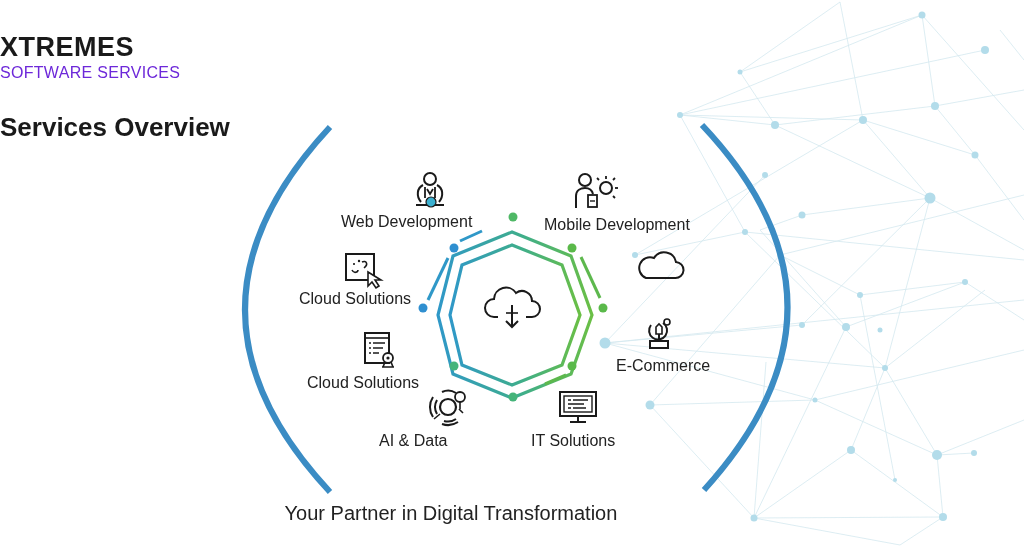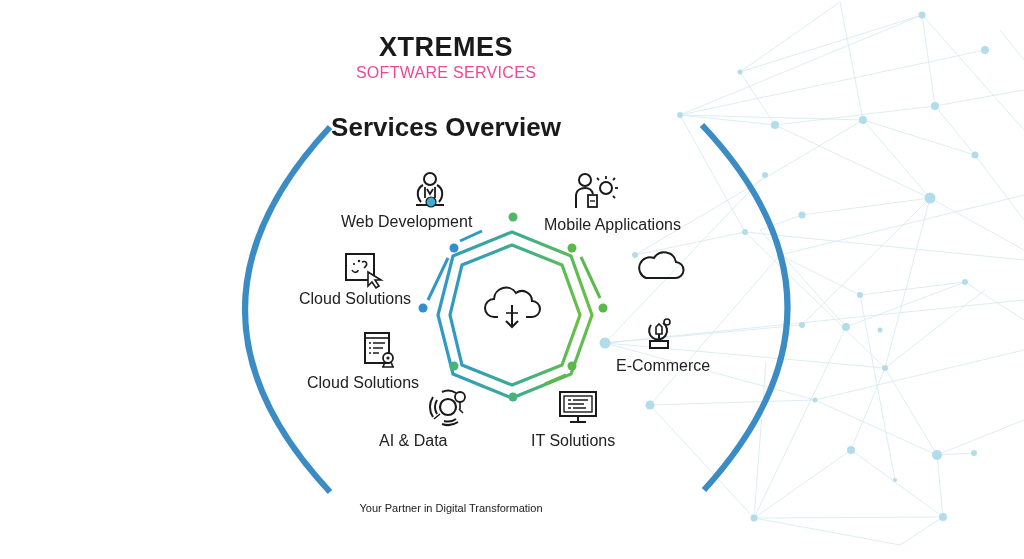--- a/index.html
+++ b/index.html
@@ -1,25 +1,25 @@
 <!DOCTYPE html>
 <html><head>
 <meta charset="utf-8">
 <style>
   html, body { margin:0; padding:0; }
   body { width:1024px; height:559px; background:#ffffff; position:relative; overflow:hidden;
          font-family:"Liberation Sans", "DejaVu Sans", sans-serif; color:#1a1a1a; }
   .abs { position:absolute; }
-  .title { left:0; width:892px; text-align:center; }
+  .title { left:0; width:892px; }
   #brand { top:32px; font-size:27px; font-weight:bold; letter-spacing:0.5px; }
-  #sub { top:64px; font-size:16px; letter-spacing:0.3px; color:#ec4899; }
+  #sub { top:64px; font-size:16px; letter-spacing:0.3px; color:#6d28d9; }
   #heading { top:92px; font-size:26px; font-weight:bold;margin-top:20px; }
   .label { font-size:16px; color:#222; white-space:nowrap; }
   .icon { position:absolute; }
-  #tagline { top:502px; left:0; width:902px; text-align:center; font-size:11px; color:#222; }
+  #tagline { top:502px; left:0; width:902px; text-align:center; font-size:20px; color:#222; }
   svg { overflow:visible; }
 </style>
 </head>
 <body>
 
 <svg class="abs" style="left:0;top:0" width="1024" height="559">
   <g stroke="#cfe6ee" stroke-width="0.8" fill="none" opacity="0.9">
     <line x1="680" y1="115" x2="922" y2="15"></line>
     <line x1="680" y1="115" x2="985" y2="50"></line>
     <line x1="680" y1="115" x2="863" y2="120"></line>
@@ -175,21 +175,21 @@
   <line x1="17" y1="31" x2="22" y2="31" stroke="#1a1a1a" stroke-width="1.4"></line>
   <circle cx="33" cy="18" r="6" fill="none" stroke="#1a1a1a" stroke-width="2"></circle>
   <g stroke="#1a1a1a" stroke-width="1.8">
     <line x1="33" y1="6" x2="33" y2="9"></line>
       <line x1="42" y1="18" x2="45" y2="18"></line>
     <line x1="40" y1="10" x2="42" y2="8"></line>
       <line x1="40" y1="26" x2="42" y2="28"></line>
     <line x1="26" y1="10" x2="24" y2="8"></line>
   </g>
 </svg>
-<div class="abs label" style="left:544px;top:216px">Mobile Applications</div>
+<div class="abs label" style="left:544px;top:216px">Mobile Development</div>
 
 <svg class="icon" style="left:636px;top:249px" width="48" height="32" viewBox="0 0 48 32">
   <path d="M10 29 H39 A8 8 0 0 0 40 13 A12 12 0 0 0 18 9 A9 9 0 0 0 10 29 Z" fill="none" stroke="#1a1a1a" stroke-width="2"></path>
 </svg>
 
 <svg class="icon" style="left:344px;top:252px" width="40" height="38" viewBox="0 0 40 38">
   <rect x="2" y="2" width="28" height="26" fill="none" stroke="#1a1a1a" stroke-width="2"></rect>
   <path d="M18 10 C22 8 25 12 20 16 M10 11 L10 13 M8 18 C10 22 14 20 14 18" fill="none" stroke="#1a1a1a" stroke-width="1.6"></path>
   <circle cx="15" cy="9" r="1.2" fill="#1a1a1a"></circle>
   <path d="M24 20 L24 34 L28 30 L32 36 L35 34 L31 28 L37 28 Z" fill="#fff" stroke="#1a1a1a" stroke-width="1.6"></path>

